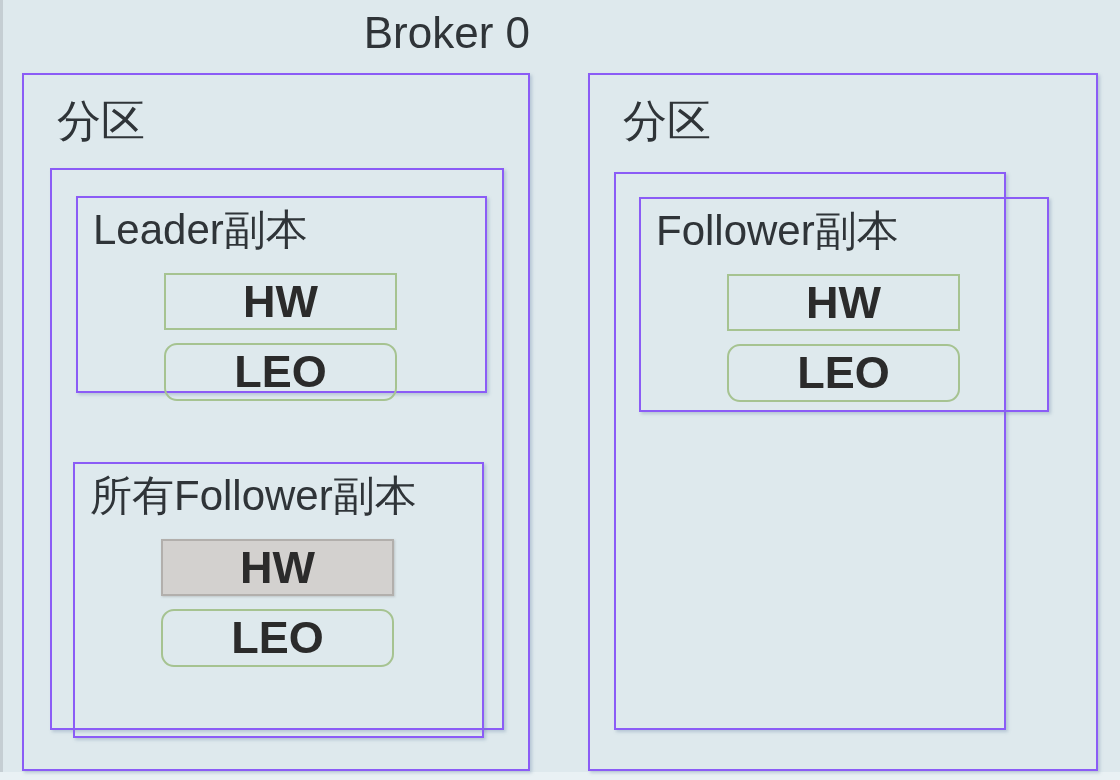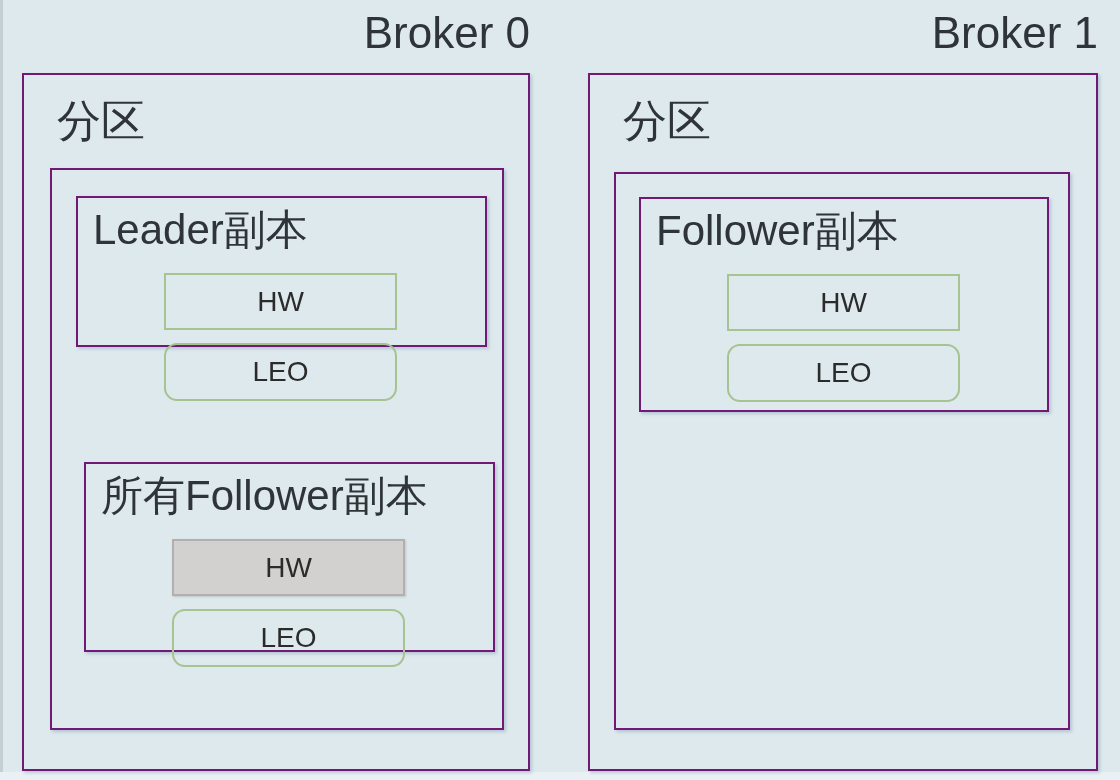--- a/index.html
+++ b/index.html
@@ -34,62 +34,62 @@
     text-align: right;
     font-size: 44px;
     line-height: 50px;
     color: #2f3438;
   }
   .broker-title.t0 { left: 22px;  width: 508px; }
   .broker-title.t1 { left: 588px; width: 510px; }
 
   .box {
     position: absolute;
-    border: 2px solid #701a75;
+    border: 2px solid #8b5cf6;
     box-shadow: 2px 2px 3px rgba(110, 135, 165, 0.35);
     background: transparent;
     box-sizing: border-box;
   }
   .broker-box.b0 { left: 22px;  top: 73px; width: 508px; height: 698px; }
   .broker-box.b1 { left: 588px; top: 73px; width: 510px; height: 698px; }
 
   .partition-label {
     position: absolute;
     left: 33px;
     top: 22px;
     font-size: 44px;
     line-height: 48px;
     color: #2f3438;
   }
   .partition-box.p0 { left: 26px; top: 93px; width: 454px; height: 562px; }
-  .partition-box.p1 { left: 24px; top: 97px; width: 456px; height: 558px; }
+  .partition-box.p1 { left: 24px; top: 97px; width: 392px; height: 558px; }
 
-  .group-box.g-leader   { left: 24px; top: 26px;  width: 411px; height: 151px; }
-  .group-box.g-followers{ left: 32px; top: 292px; width: 411px; height: 190px; }
+  .group-box.g-leader   { left: 24px; top: 26px;  width: 411px; height: 197px; }
+  .group-box.g-followers{ left: 21px; top: 292px; width: 411px; height: 276px; }
   .group-box.g-follower1{ left: 23px; top: 23px;  width: 410px; height: 215px; }
 
   .group-label {
     position: absolute;
     left: 15px;
     top: 8px;
     font-size: 42px;
     line-height: 48px;
     color: #2f3438;
     white-space: nowrap;
   }
   .cell {
     position: absolute;
     left: 86px;
     width: 233px;
     height: 57px;
     display: flex;
     align-items: center;
     justify-content: center;
-    font-size: 28px;
-    font-weight: normal;
+    font-size: 45px;
+    font-weight: bold;
     color: #2b2b2b;
     box-sizing: border-box;
   }
   .cell.c-hw  { top: 75px; }
   .cell.c-leo { top: 145px; height: 58px; border-radius: 13px; }
   .cell.green {
     border: 2px solid #a6c391;
     background: transparent;
   }
   .cell.gray {
@@ -100,21 +100,20 @@
 </style>
 </head>
 <body>
 
 <div class="canvas">
 
   <div class="edge-left"></div>
   <div class="edge-bottom"></div>
 
   <div class="broker-title t0">Broker 0</div>
-  <div class="broker-title t1">Broker 1</div>
 
   <div class="box broker-box b0">
     <div class="partition-label">分区</div>
 
     <div class="box partition-box p0">
 
       <div class="box group-box g-leader">
         <div class="group-label">Leader副本</div>
         <div class="cell green c-hw">
           <span>HW</span>

